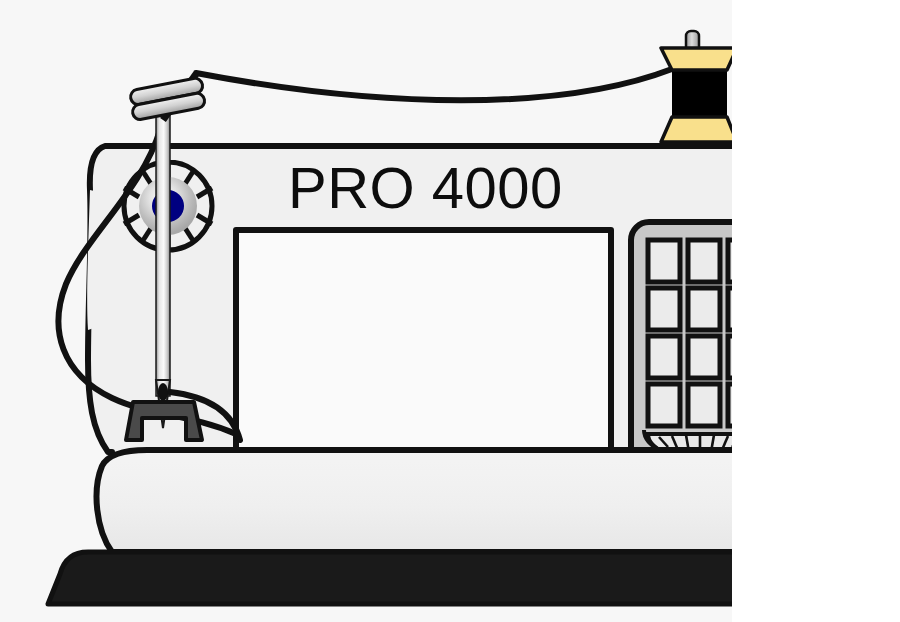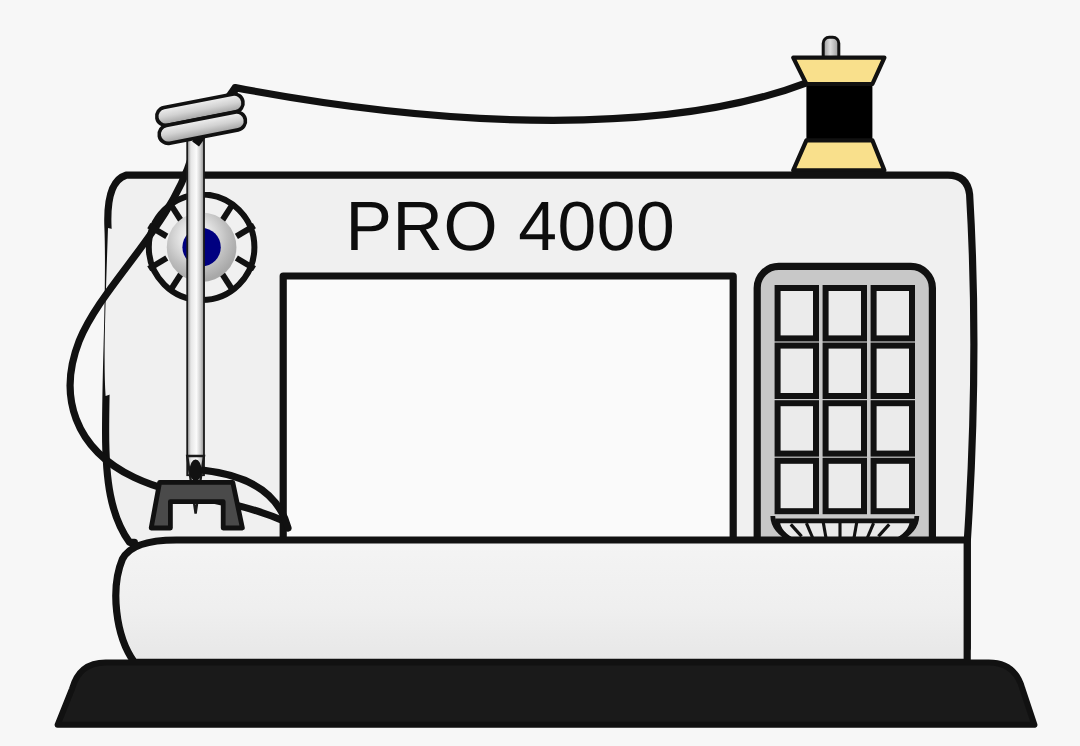--- a/index.html
+++ b/index.html
@@ -5,21 +5,21 @@
   html, body {
     margin: 0;
     padding: 0;
     background: #ffffff;
   }
   body {
     font-family: "Liberation Sans", sans-serif;
   }
   #scene {
     position: relative;
-    width: 900px;
+    width: 732px;
     height: 622px;
     background: #3b82f6;
     overflow: hidden;
   }
   #scene svg {
     display: block;
   }
   .brand-text {
     font-family: "Liberation Sans", sans-serif;
     font-size: 58px;

